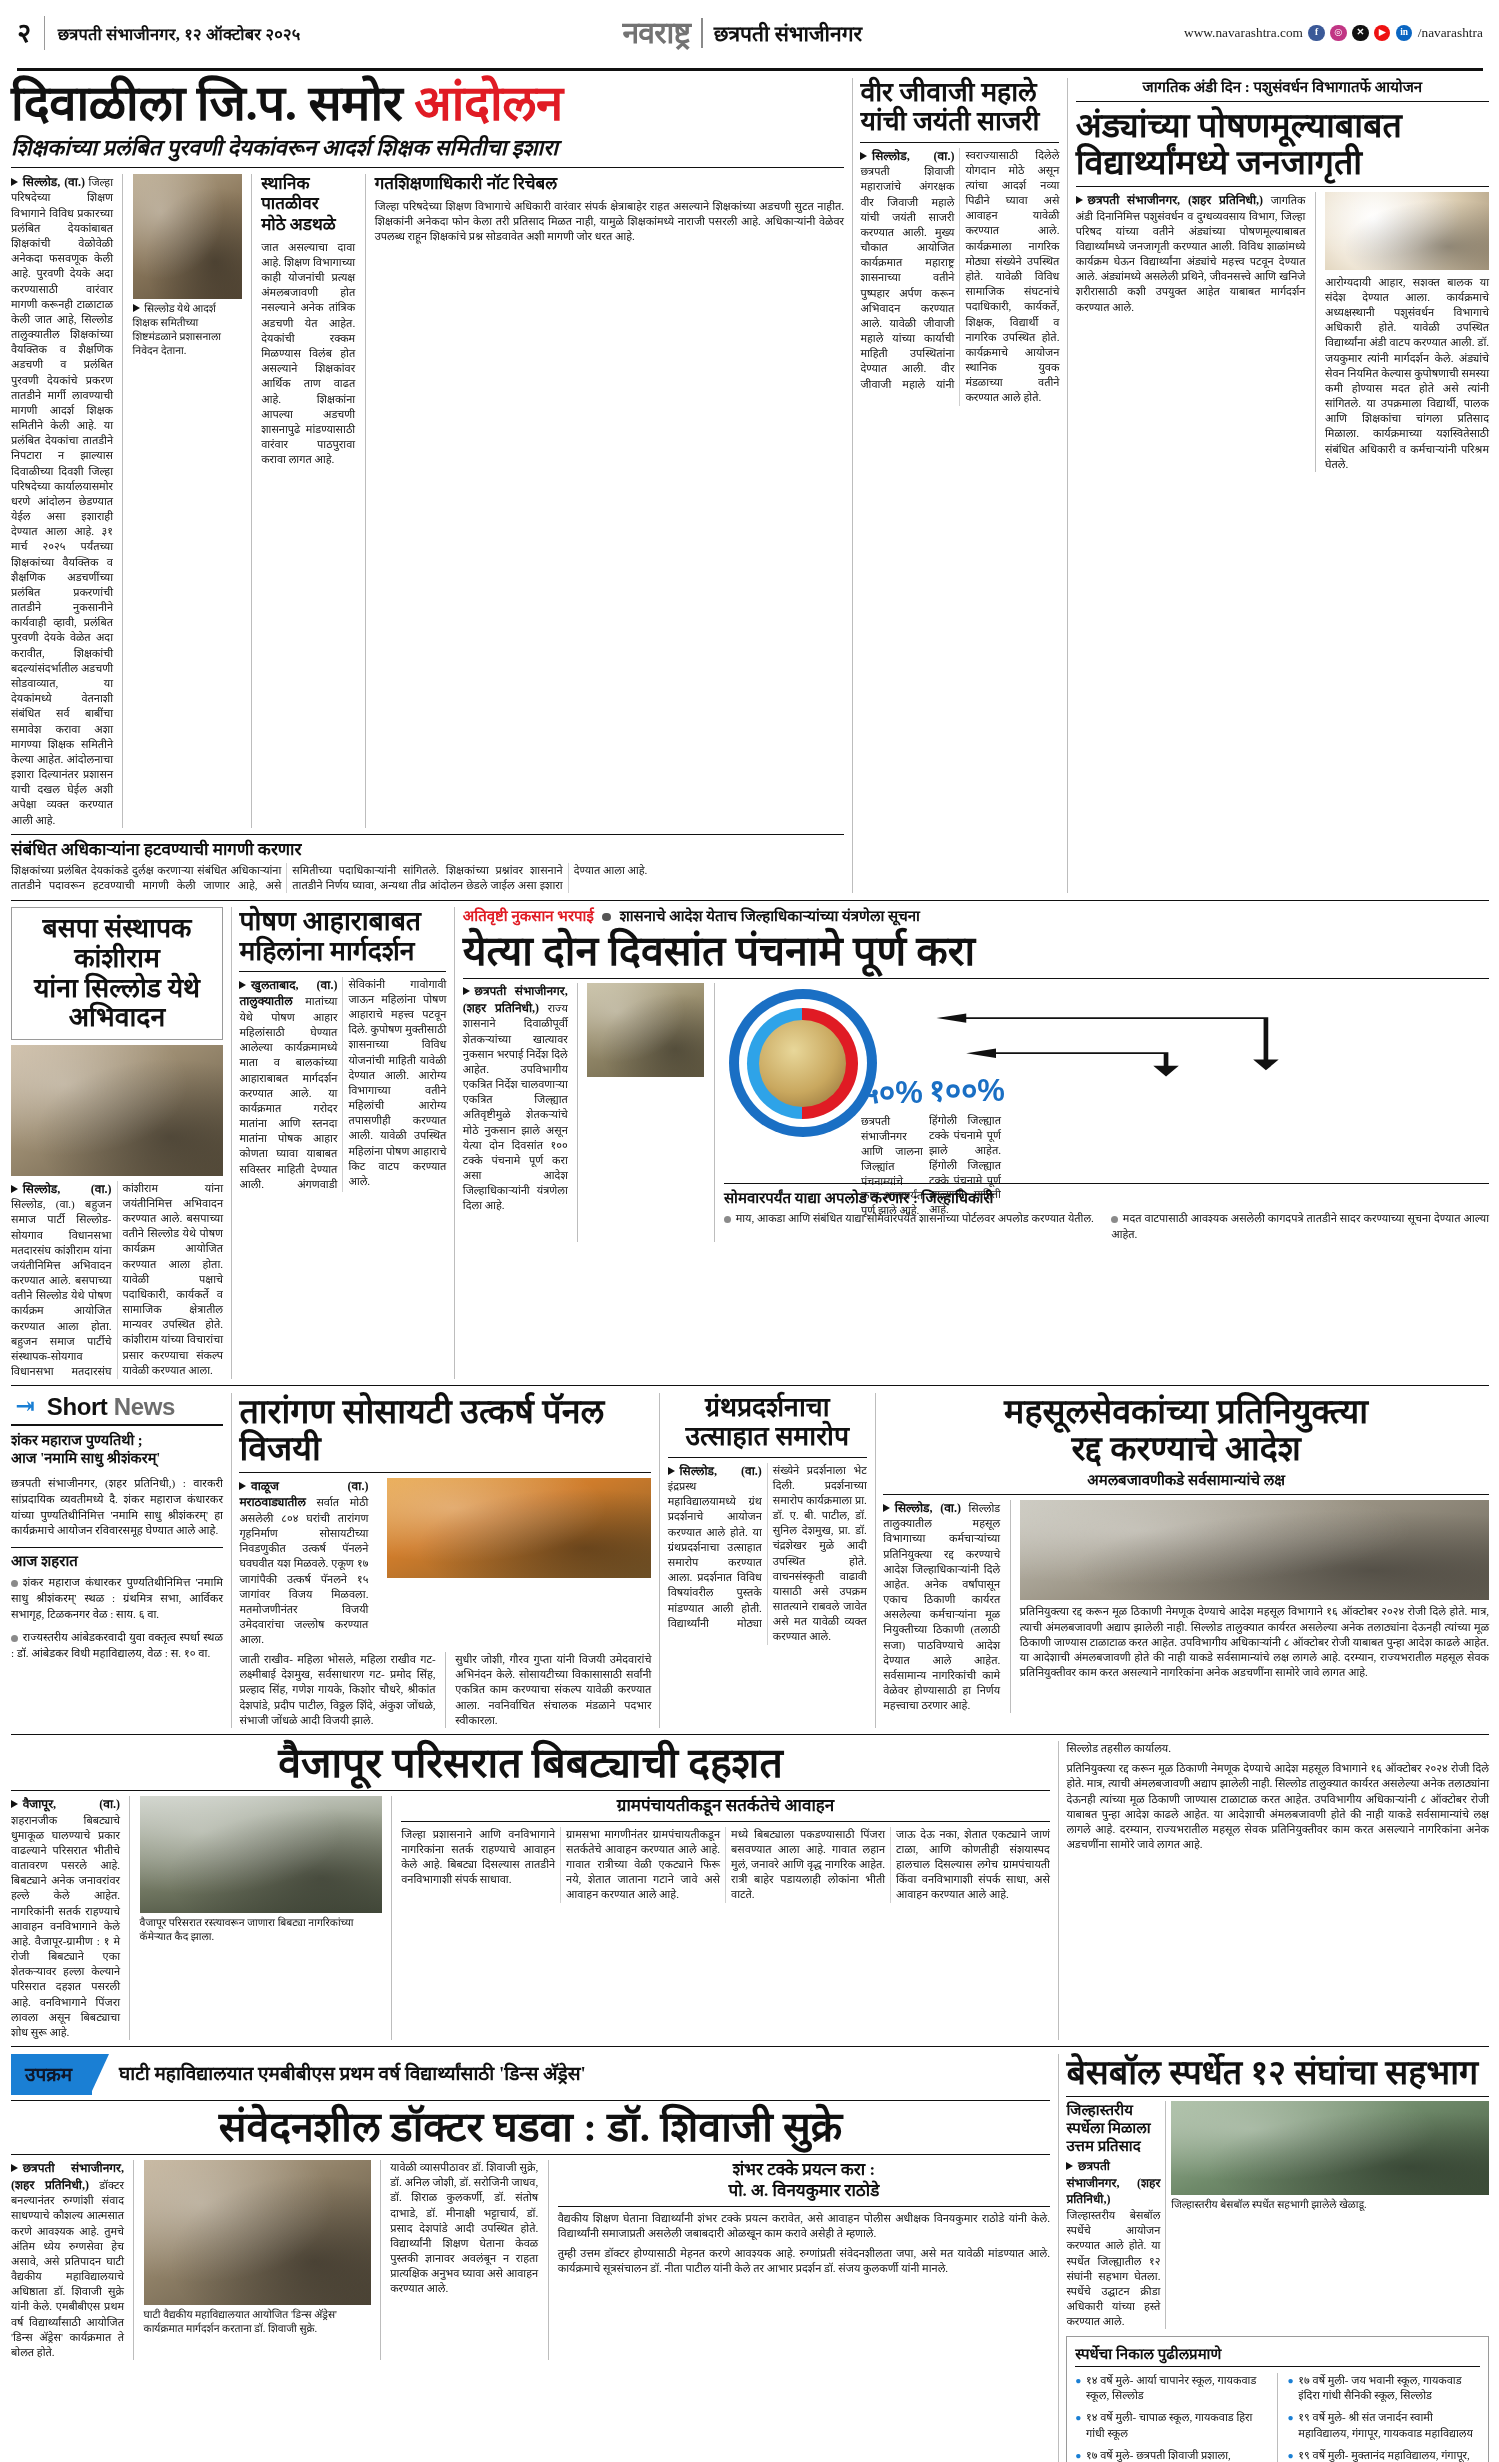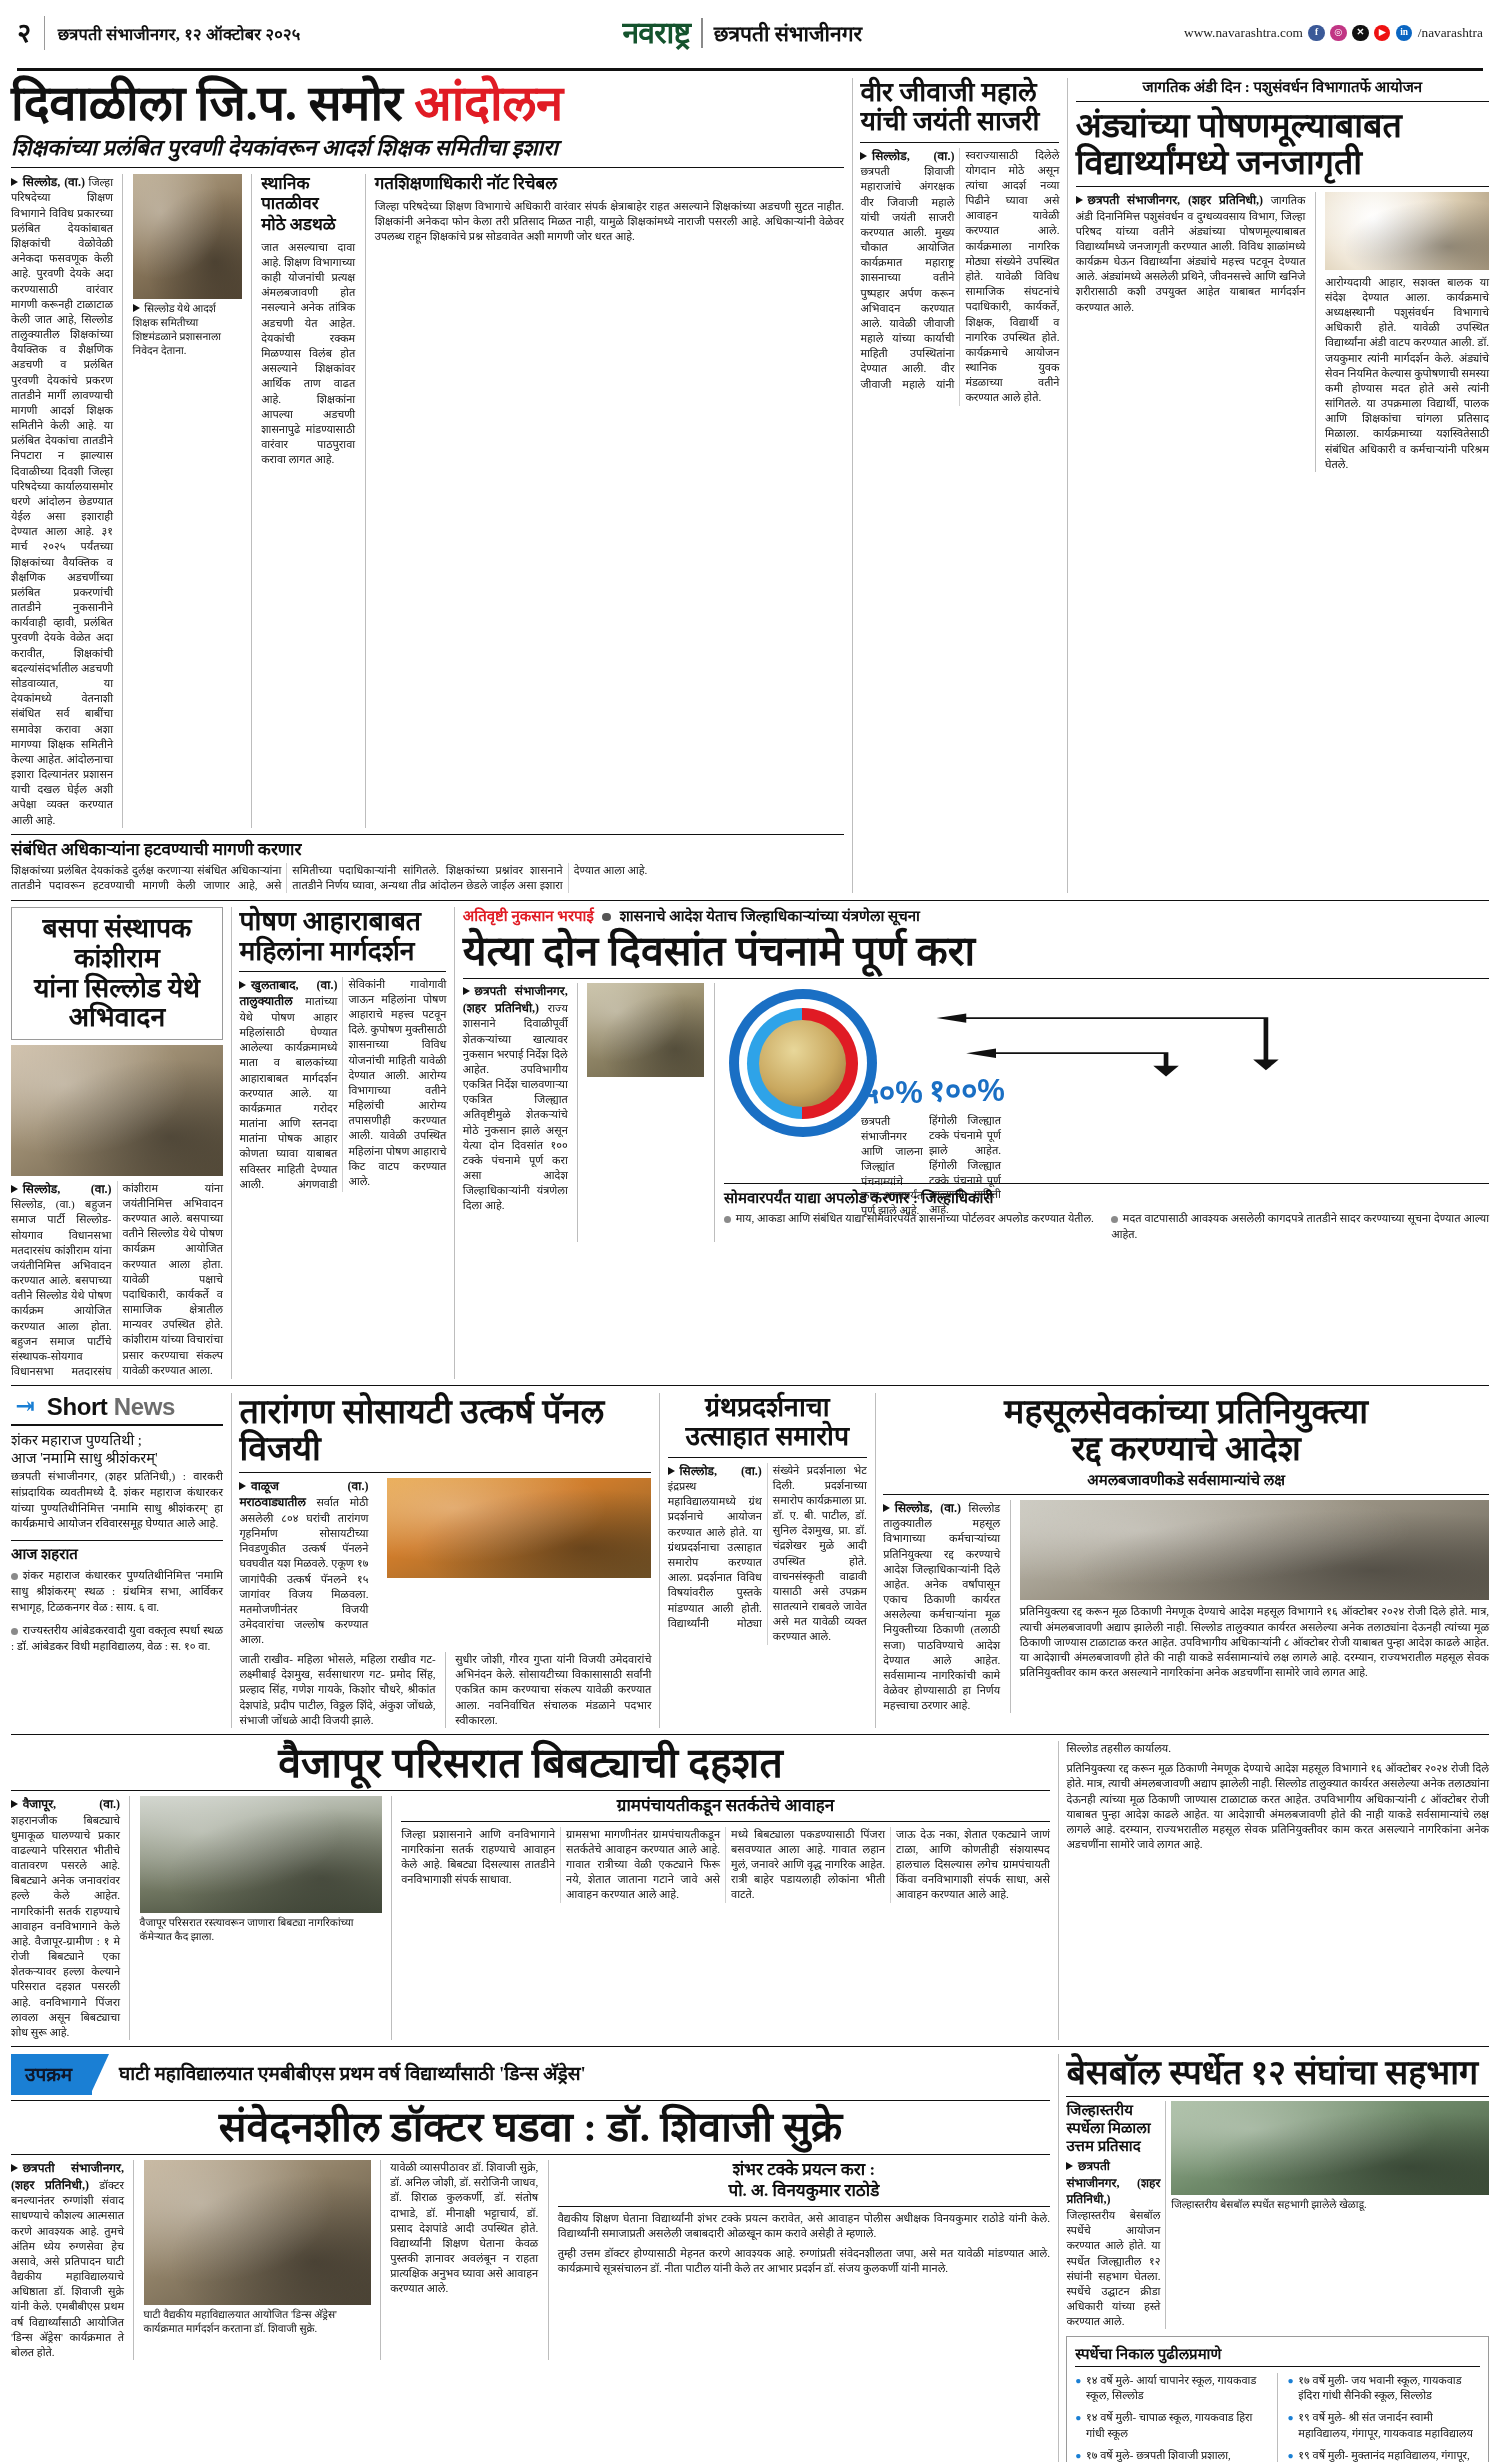--- a/index.html
+++ b/index.html
@@ -44,21 +44,21 @@
     letter-spacing: 0.2px;
   }
   .mast-center {
     flex: 1;
     display: flex;
     align-items: center;
     justify-content: center;
     gap: 11px;
   }
   .mast-logo {
-    color: #14532d;
+    color: #737373;
     font-size: 30px;
     font-weight: 800;
     letter-spacing: -0.8px;
     line-height: 1;
   }
   .mast-sep { width:1.6px; height:30px; background:#8a8a8a; }
   .mast-edition { font-size: 21px; font-weight: 700; }
   .mast-right {
     display: flex;
     align-items: center;
@@ -195,21 +195,21 @@
     padding-bottom: 3.1px;
   }
   .sn-arrow {
     width: 28px; height: 23.4px;
     display:flex; align-items:center; justify-content:center;
     color:#1a7fd4; font-size: 23.4px; font-weight:800; line-height:1;
   }
   .sn-title { font-family:"Liberation Sans",sans-serif; font-size: 24px; font-weight:800; letter-spacing:-0.4px; }
   .sn-title .grey { color:#6d6d6d; }
   .sn-item { font-size: 11.2px; line-height: 1.4; margin-bottom: 7.8px; text-align: justify; }
-  .sn-item .sn-hd { font-weight:400; font-size: 14.5px; display:block; line-height:1.22; margin-bottom:2px; }
+  .sn-item .sn-hd { font-weight:700; font-size: 14.5px; display:block; line-height:1.22; margin-bottom:9px; }
   .bullet-sq {
     display:inline-block; width:7px;height:7px; border-radius:50%;
     background:#8a8a8a; margin-right:4.7px; vertical-align:middle;
   }
 
   
   .tag-upkram {
     display:inline-block;
     background:#1a7fd4;
     color:#0f172a;

